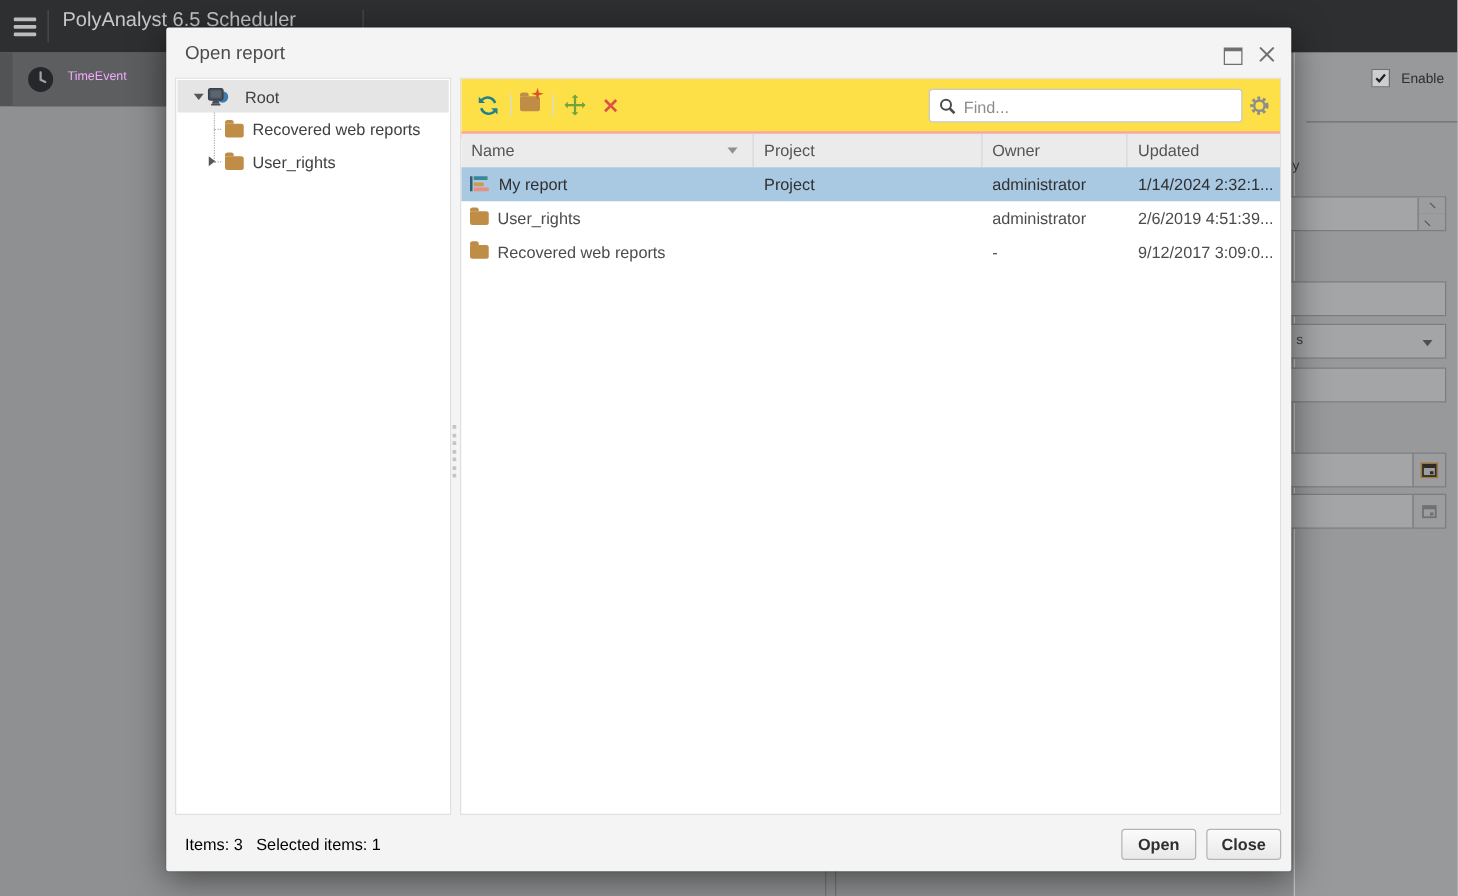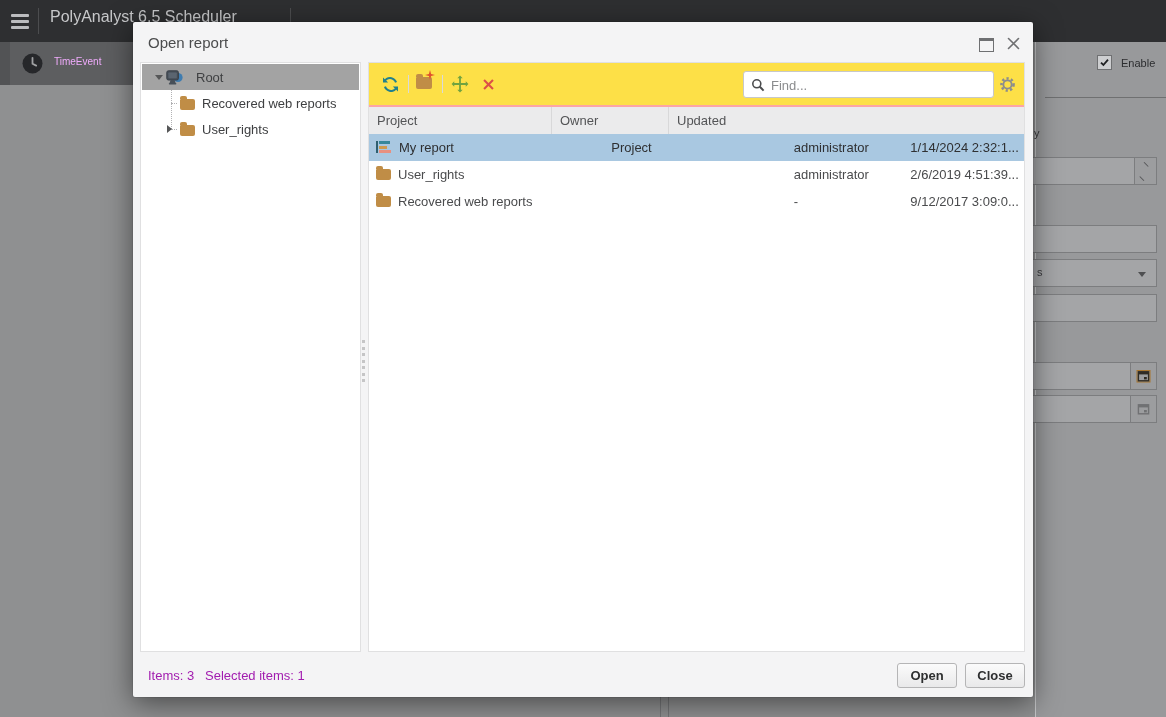--- a/index.html
+++ b/index.html
@@ -28,21 +28,21 @@
   .sel-arrow{width:0;height:0;border-left:4.5px solid transparent;border-right:4.5px solid transparent;border-top:5px solid #4e4f51}
   
   .dialog{left:133px;top:22px;width:900px;height:675px;background:#f4f4f5;z-index:10;
           box-shadow:0 6px 28px rgba(0,0,0,.5),0 0 0 1px rgba(0,0,0,.07);border-radius:2px}
   .dlg-title{left:15px;top:12px;font-size:15px;color:#4b4c4d}
   .win-max{right:39px;top:16px;width:13px;height:10px;border:1.5px solid #6f7072;border-top:3px solid #6f7072}
   .panel{background:#fff;border:1px solid #e0e0e1;box-sizing:border-box}
   .tree-panel{left:7px;top:40px;width:221px;height:590px}
   .grid-panel{left:235px;top:40px;width:657px;height:590px;overflow:hidden}
   .tree-row{position:absolute;left:1px;right:1px;height:26px;font-size:13px;color:#3f4042;display:flex;align-items:center}
-  .tree-row.sel{background:#a3a3a3}
+  .tree-row.sel{background:#e5e5e5}
   .tri-down{width:0;height:0;border-left:4px solid transparent;border-right:4px solid transparent;border-top:5px solid #565758}
   .tri-right{width:0;height:0;border-top:4px solid transparent;border-bottom:4px solid transparent;border-left:5px solid #565758}
   .folder{width:15px;height:11px;background:#c08d46;border-radius:1px 2px 2px 2px;position:relative}
   .folder::before{content:"";position:absolute;top:-3px;left:0;width:7px;height:3px;background:#c08d46;border-radius:2px 2px 0 0}
   .dotted-v{border-left:1px dotted #b2b2b4}
   .dotted-h{border-top:1px dotted #b2b2b4}
   .toolbar{position:absolute;left:0;top:0;right:0;height:42px;border-bottom:6px solid #fca5a5;background:#fde047}
   .tb-sep{position:absolute;top:12px;width:1px;height:18px;background:#d9d9da}
   .search-box{position:absolute;left:374px;top:8px;width:251px;height:27px;box-sizing:border-box;
               border:1px solid #c7c8c9;border-radius:3px;background:#fff}
@@ -55,21 +55,21 @@
   .trow{position:absolute;left:0;right:0;height:27px;display:flex;font-size:13px;color:#4a4b4d}
   .trow.sel{background:#a9c8e1;color:#2f3032}
   .td{box-sizing:border-box;padding-left:8px;display:flex;align-items:center;overflow:hidden;white-space:nowrap}
   .td.name{padding-left:7px}
   .report-ic{width:16px;height:13px;position:relative}
   .report-ic i{position:absolute;display:block}
   .dlg-footer{position:absolute;left:0;top:630px;right:0;height:45px}
   .btn{position:absolute;top:11px;width:60px;height:25px;box-sizing:border-box;border:1px solid #b5b5b6;border-radius:3px;
        background:linear-gradient(#fbfbfb,#e9e9ea);font-family:"Liberation Sans",sans-serif;
        font-size:13px;font-weight:bold;color:#2e2f30;display:flex;align-items:center;justify-content:center}
-  .foot-text{font-size:13px;color:#a21caf}
+  .foot-text{font-size:13px;color:#000000}
   .dot{width:3px;height:3px;background:#c5c5c6;margin-bottom:3.5px}
 </style>
 </head>
 <body>
 
 <div class="abs app-header">
   <div class="abs burger" style="left:11px;top:14px">
       <span></span>
       <span></span>
       <span></span>
@@ -204,20 +204,24 @@
         </svg>
         <input type="text" placeholder="Find..." style="">
       </div>
       <svg class="abs" style="left:630px;top:13px" width="17" height="17" viewBox="0 0 16 16">
         <circle cx="8" cy="8" r="5.7" fill="none" stroke="#8b8c8e" stroke-width="2.4" stroke-dasharray="2.1 2.1"></circle>
         <circle cx="8" cy="8" r="3.9" fill="none" stroke="#8b8c8e" stroke-width="1.8"></circle>
       </svg>
     </div>
 
     <div class="thead">
+      <div class="th" style="width:235px">
+        <span>Name</span>
+        <span style="position:absolute;right:12px;width:0;height:0;border-left:4.5px solid transparent;border-right:4.5px solid transparent;border-top:5px solid #8f9092"></span>
+      </div>
       <div class="th" style="width:183px">
         <span>Project</span>
       </div>
       <div class="th" style="width:117px">
         <span>Owner</span>
       </div>
       <div class="th" style="width:122px;border-right:0">
         <span>Updated</span>
       </div>
     </div>

